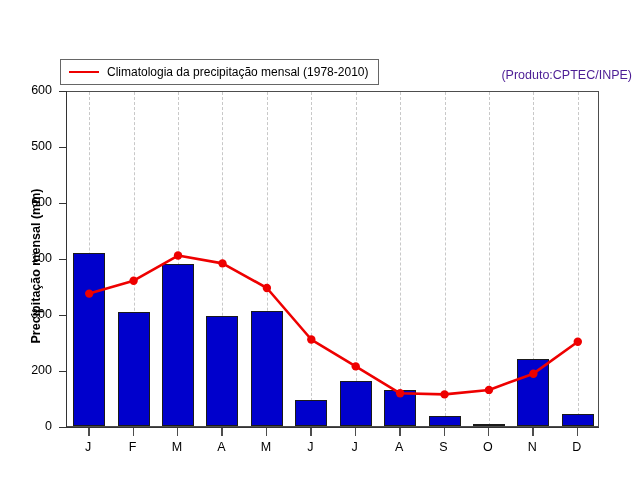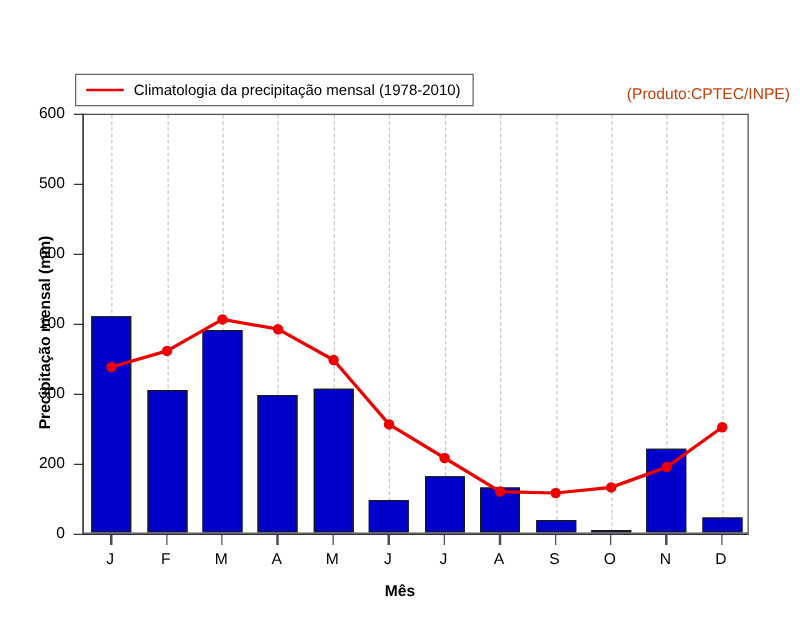--- a/index.html
+++ b/index.html
@@ -161,33 +161,32 @@
   }
   .legend-label {
     font-size: 12px;
     white-space: nowrap;
   }
   .watermark {
     position: absolute;
     right: 8px;
     top: 68px;
     font-size: 12.5px;
-    color: #c2410c;
+    color: #4c1d95;
     z-index: 4;
   }
 </style>
 </head>
 <body>
 
 <div class="figure">
 
 
   <div class="axis-y-title">Precipitação mensal (mm)</div>
 
-  <div class="axis-x-title">Mês</div>
 
   <div class="plot-frame">
     <div class="plot-inner" id="plot-inner">
 
     <div class="gridline-v" style="left: 22.2083px;"></div>
         <div class="gridline-v" style="left: 66.625px;"></div>
         <div class="gridline-v" style="left: 111.042px;"></div>
         <div class="gridline-v" style="left: 155.458px;"></div>
         <div class="gridline-v" style="left: 199.875px;"></div>
         <div class="gridline-v" style="left: 244.292px;"></div>

